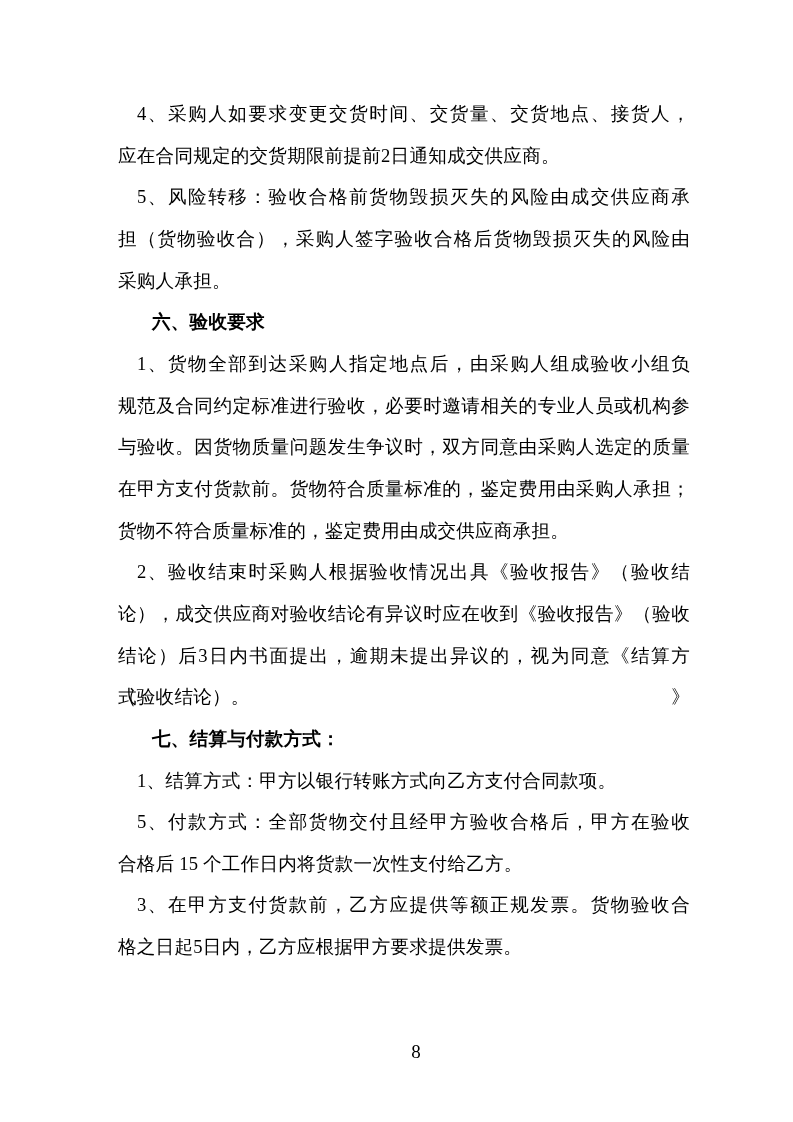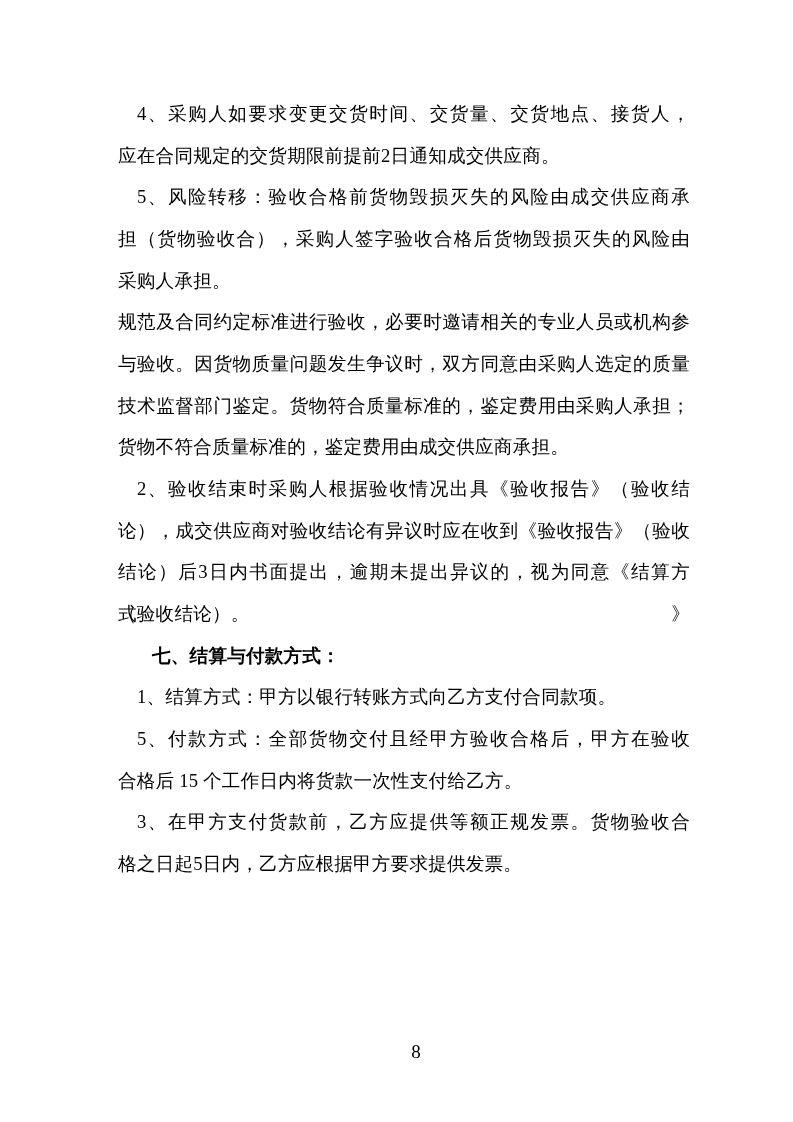--- a/index.html
+++ b/index.html
@@ -58,23 +58,25 @@
 </head>
 <body>
 
 <div class="page">
   <div class="content">
     <div class="line f j">4、采购人如要求变更交货时间、交货量、交货地点、接货人，</div>
     <div class="line">应在合同规定的交货期限前提前2日通知成交供应商。</div>
     <div class="line f j">5、风险转移：验收合格前货物毁损灭失的风险由成交供应商承</div>
     <div class="line j">担（货物验收合），采购人签字验收合格后货物毁损灭失的风险由</div>
     <div class="line">采购人承担。</div>
+    <div class="line h">六、验收要求</div>
+    <div class="line f j">1、货物全部到达采购人指定地点后，由采购人组成验收小组负</div>
     <div class="line j">规范及合同约定标准进行验收，必要时邀请相关的专业人员或机构参</div>
     <div class="line j">与验收。因货物质量问题发生争议时，双方同意由采购人选定的质量</div>
-    <div class="line j">技术监督部门鉴定。货物符合质量标准的，鉴定费用由采购人承担；</div>
+    <div class="line j">在甲方支付货款前。货物符合质量标准的，鉴定费用由采购人承担；</div>
     <div class="line">货物不符合质量标准的，鉴定费用由成交供应商承担。</div>
     <div class="line f j">2、验收结束时采购人根据验收情况出具《验收报告》（验收结</div>
     <div class="line j">论），成交供应商对验收结论有异议时应在收到《验收报告》（验收</div>
     <div class="line j">结论）后3日内书面提出，逾期未提出异议的，视为同意《结算方式》</div>
     <div class="line">（验收结论）。</div>
     <div class="line h">七、结算与付款方式：</div>
     <div class="line f">1、结算方式：甲方以银行转账方式向乙方支付合同款项。</div>
     <div class="line f j">5、付款方式：全部货物交付且经甲方验收合格后，甲方在验收</div>
     <div class="line">合格后 15 个工作日内将货款一次性支付给乙方。</div>
     <div class="line f j">3、在甲方支付货款前，乙方应提供等额正规发票。货物验收合</div>

